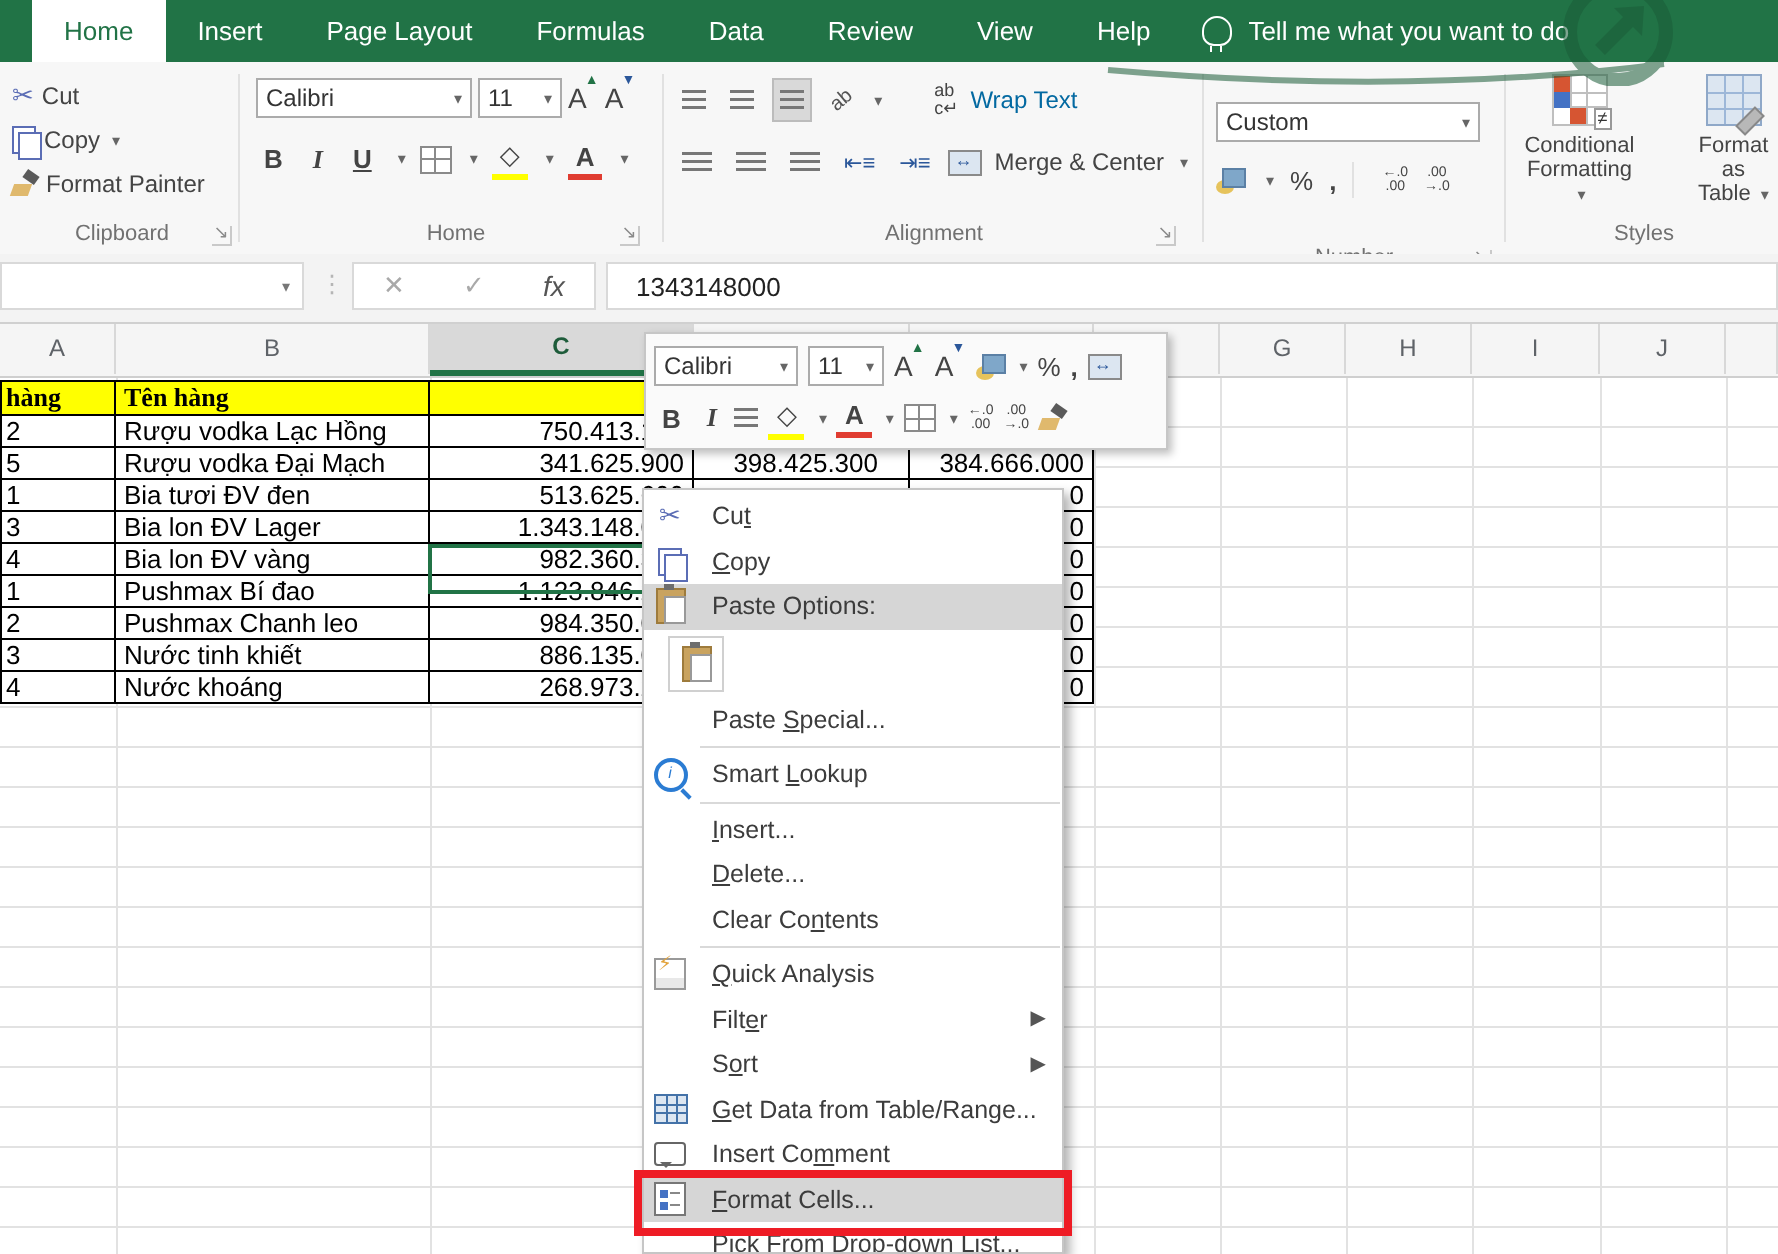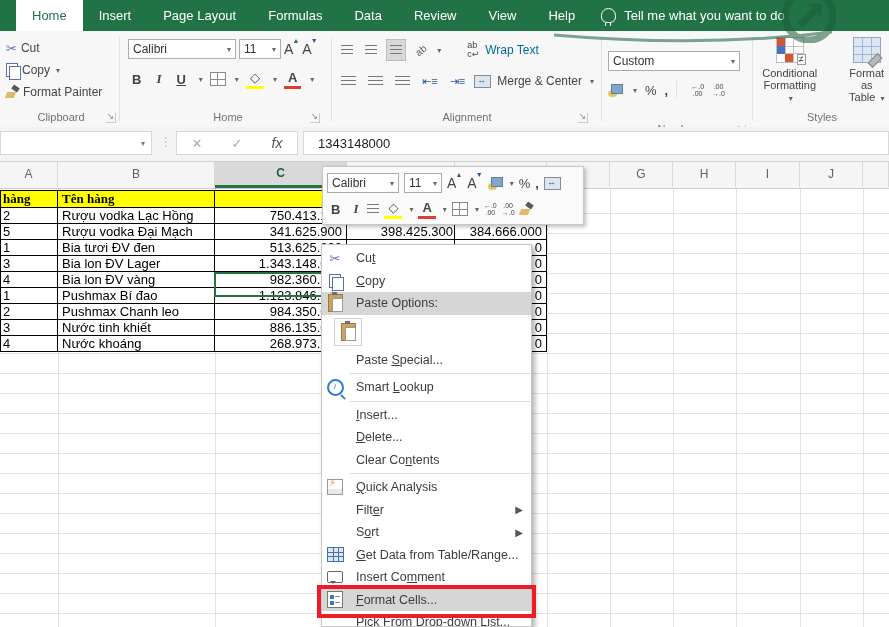--- a/index.html
+++ b/index.html
@@ -84,21 +84,21 @@
   .gl{position:absolute;background:#e2e2e2;z-index:1;}
   #table{position:absolute;left:0;top:29px;z-index:3;}
   .trow{display:flex;}
   .tc{box-sizing:border-box;border-right:1px solid #000;border-bottom:1px solid #000;font-size:13px;color:#000;
       display:flex;align-items:center;overflow:hidden;white-space:nowrap;background:#fff;}
   .trow .tc:first-child{border-left:1px solid #000;}
   #table .hrow .tc{background:#ffff00;font-weight:bold;border-top:1px solid #000;font-family:Liberation Serif, serif;}
   .ca{width:58px;padding-left:2px;}
   .cb{width:157px;padding-left:4px;}
   .cc{width:132px;justify-content:flex-end;padding-right:4px;}
-  .cd{width:108px;justify-content:flex-end;padding-right:1px;}
+  .cd{width:108px;justify-content:flex-end;padding-right:15px;}
   .ce{width:92px;justify-content:flex-end;padding-right:4px;}
   #selbox{position:absolute;border:2px solid #217346;z-index:4;pointer-events:none;}
 
   
   #minibar{left:322px;top:166px;width:262px;height:59px;background:#fafafa;border:1px solid #c6c6c6;
            box-shadow:2px 2px 4px rgba(0,0,0,.25);z-index:6;box-sizing:border-box;padding:3px 4px;}
   #minibar .row{display:flex;align-items:center;gap:5px;height:26px;}
   #minibar .combo{height:20px;}
   .mb-sym{font-size:13px;color:#444;}
 

